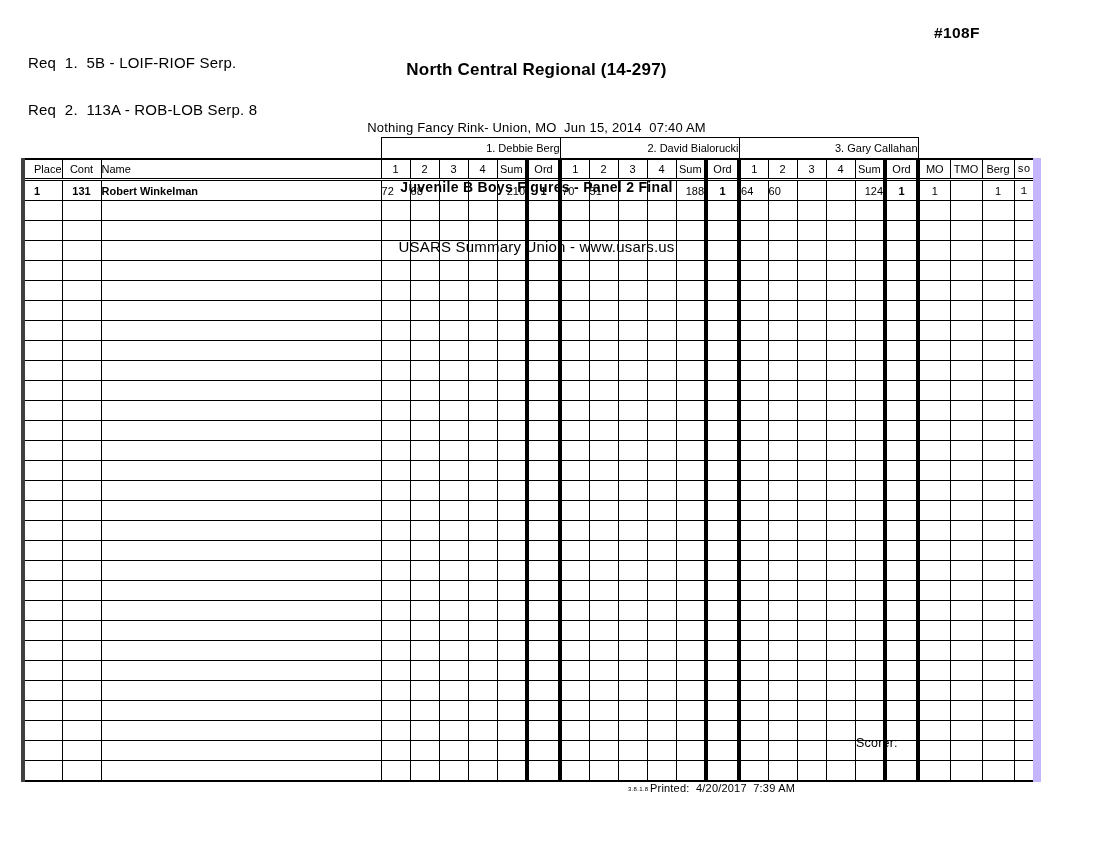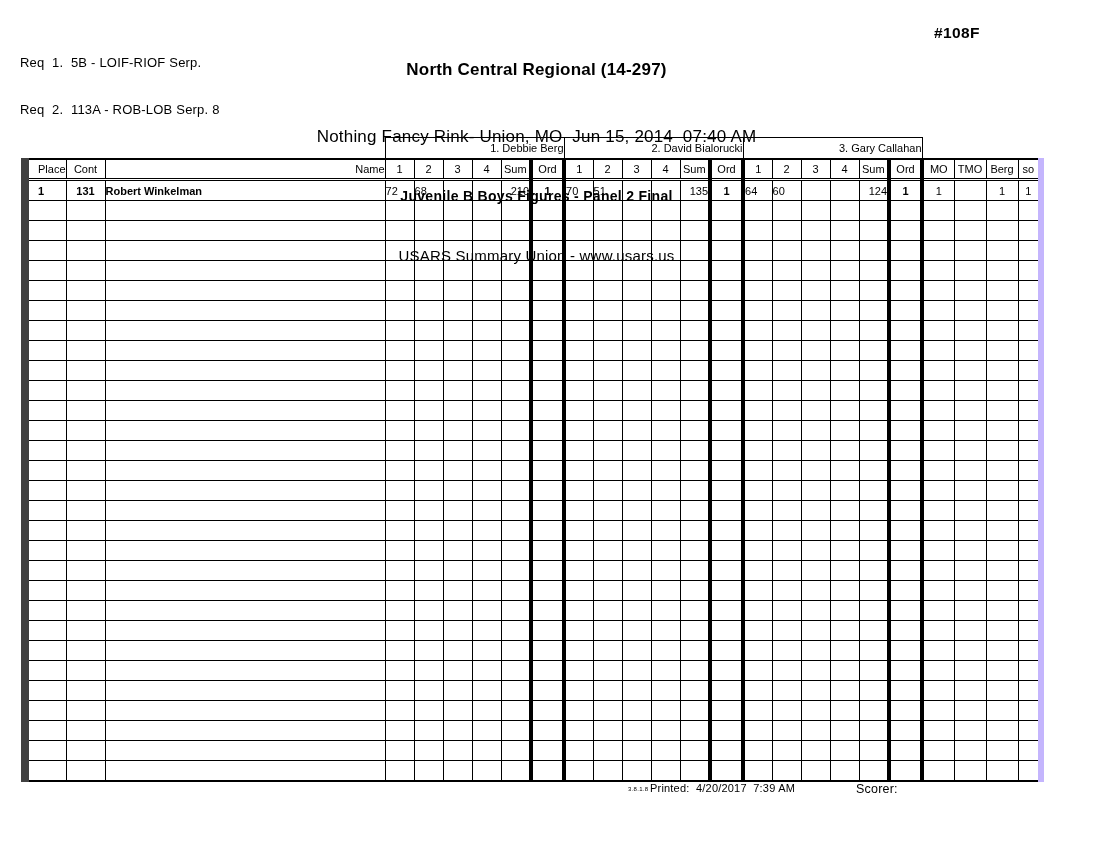--- a/index.html
+++ b/index.html
@@ -6,34 +6,34 @@
   body {
     width: 1100px; height: 850px;
     background: #ffffff;
     font-family: "Liberation Sans", sans-serif;
     color: #000000;
   }
   .page { position: relative; width: 1100px; height: 850px; background: #fff; overflow: hidden; }
 
   
   .req-block {
-    position: absolute; left: 20px; top: 24px;
-    font-size: 13px; line-height: 15.5px;
+    position: absolute; left: 28px; top: 24px;
+    font-size: 15px; line-height: 15.5px;
     letter-spacing: 0.2px; white-space: pre;
   }
   .doc-number {
     position: absolute; left: 934px; top: 24px;
     font-size: 15.5px; font-weight: bold; letter-spacing: 0.4px;
   }
   .title-block {
     position: absolute; left: 0; top: 23px; width: 1073px;
     text-align: center; white-space: pre;
   }
   .t1 { font-size: 17px; font-weight: bold; line-height: 22px; letter-spacing: 0.2px; }
-  .t2 { font-size: 17px; line-height: 20px; margin-top: 10px; letter-spacing: 0.2px; }
+  .t2 { font-size: 13px; line-height: 20px; margin-top: 1px; letter-spacing: 0.2px; }
   .t3 { font-size: 14px; font-weight: bold; line-height: 24px; margin-top: 1px; letter-spacing: 0.3px; }
   .t4 { font-size: 15px; line-height: 20px; margin-top: 2px; letter-spacing: 0.2px; }
 
   
   .score-table {
     position: absolute; left: 21px; top: 137px;
     border-collapse: collapse; table-layout: fixed;
   }
   .score-table td {
     padding: 0; font-size: 11px; overflow: hidden;
@@ -45,39 +45,39 @@
     border: 1.5px solid #000;
     padding-left: 6px; font-size: 11.5px; text-align: right; white-space: pre;
   }
   .header-row td {
     border: 1px solid #000;
     border-top: 2px solid #000;
     border-bottom: 3px double #000;
     height: 18px;
   }
   .body-row td { border: 1px solid #000; height: 19px; }
-  .header-row td:first-child, .body-row td:first-child { border-left: 8px solid #404040; padding-left: 9px; }
-  .header-row td:last-child,  .body-row td:last-child  { border-right: 6px solid #c4b5fd; }
+  .header-row td:first-child, .body-row td:first-child { border-left: 4px solid #404040; padding-left: 9px; }
+  .header-row td:last-child,  .body-row td:last-child  { border-right: 8px solid #c4b5fd; font-family: Liberation Mono, monospace; }
   .last-row td { border-bottom: 2px solid #000; }
   .thick { border-left: 4px solid #000 !important; border-right: 4px solid #000 !important; }
 
   .al { text-align: left; padding-left: 4px; }
   .ac { text-align: center; }
   .ar { text-align: right; padding-right: 3px; }
   .b  { font-weight: bold; }
   .pl { padding-left: 7px; }
   .nm { padding-left: 6px; font-size: 12px; }
   .big { font-size: 12px; }
   .hp { text-align: left; padding-left: 2px; }
-  .hn { text-align: right; padding-left: 6px; }
+  .hn { text-align: left; padding-left: 6px; }
 
   
   .footer-version { position: absolute; left: 628px; top: 786px; font-size: 6px; letter-spacing: 0.3px; }
   .footer-printed { position: absolute; left: 650px; top: 782px; font-size: 11px; white-space: pre; letter-spacing: 0.2px; }
-  .footer-scorer  { position: absolute; left: 856px; top: 782px; font-size: 12.5px; letter-spacing: 0.2px; }
+  .footer-scorer  { position: absolute; left: 856px; top: 736px; font-size: 12.5px; letter-spacing: 0.2px; }
 </style>
 </head>
 <body>
 
 <div class="page">
 
   <div class="req-block">
     <div>Req  1.  5B - LOIF-RIOF Serp.</div>
     <div>Req  2.  113A - ROB-LOB Serp. 8</div>
   </div>
@@ -166,21 +166,21 @@
           <td class="al">72</td>
           <td class="al">68</td>
           <td class="al"></td>
           <td class="al"></td>
           <td class="ar">210</td>
           <td class="ac b thick">1</td>
           <td class="al">70</td>
           <td class="al">51</td>
           <td class="al"></td>
           <td class="al"></td>
-          <td class="ar">135</td>
+          <td class="ar">188</td>
           <td class="ac b thick">1</td>
           <td class="al">64</td>
           <td class="al">60</td>
           <td class="al"></td>
           <td class="al"></td>
           <td class="ar">124</td>
           <td class="ac b thick">1</td>
           <td class="ac">1</td>
           <td class="ac"></td>
           <td class="ac">1</td>

